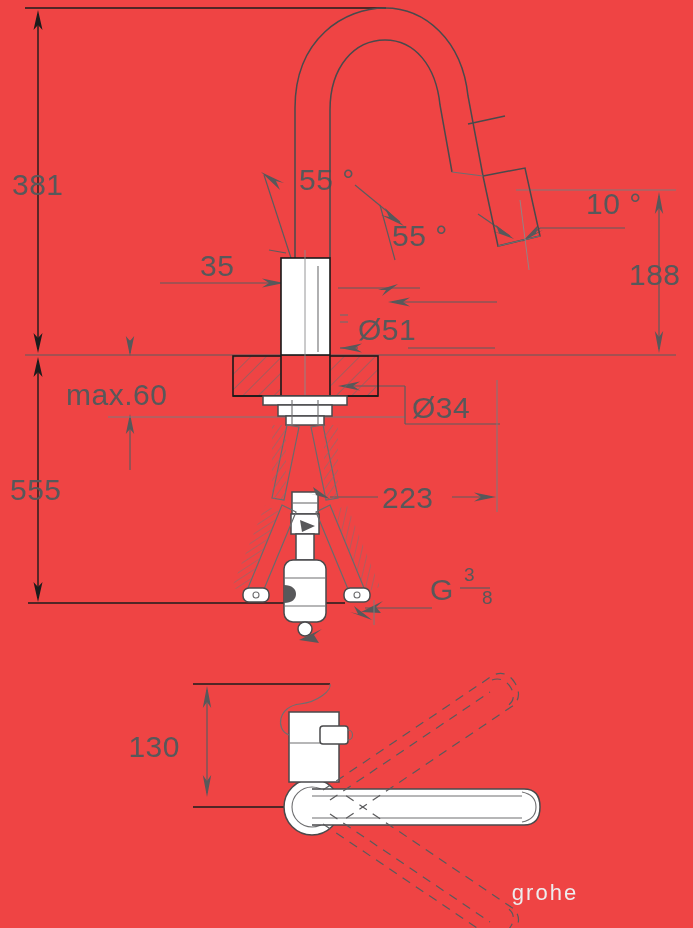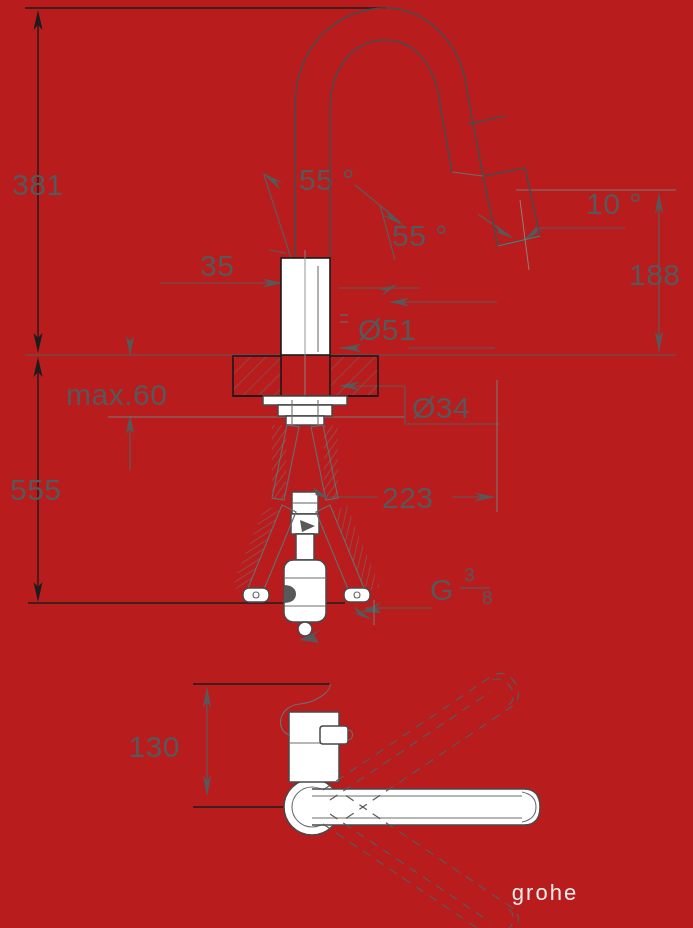--- a/index.html
+++ b/index.html
@@ -7,21 +7,21 @@
     padding: 0;
     background: #ffffff;
   }
   body {
     font-family: "Liberation Sans", sans-serif;
   }
   #drawing-root {
     position: relative;
     width: 693px;
     height: 928px;
-    background: #b91c1c;
+    background: #ef4444;
     overflow: hidden;
   }
   #tech-svg {
     position: absolute;
     left: 0;
     top: 0;
     width: 693px;
     height: 928px;
     display: block;
   }

